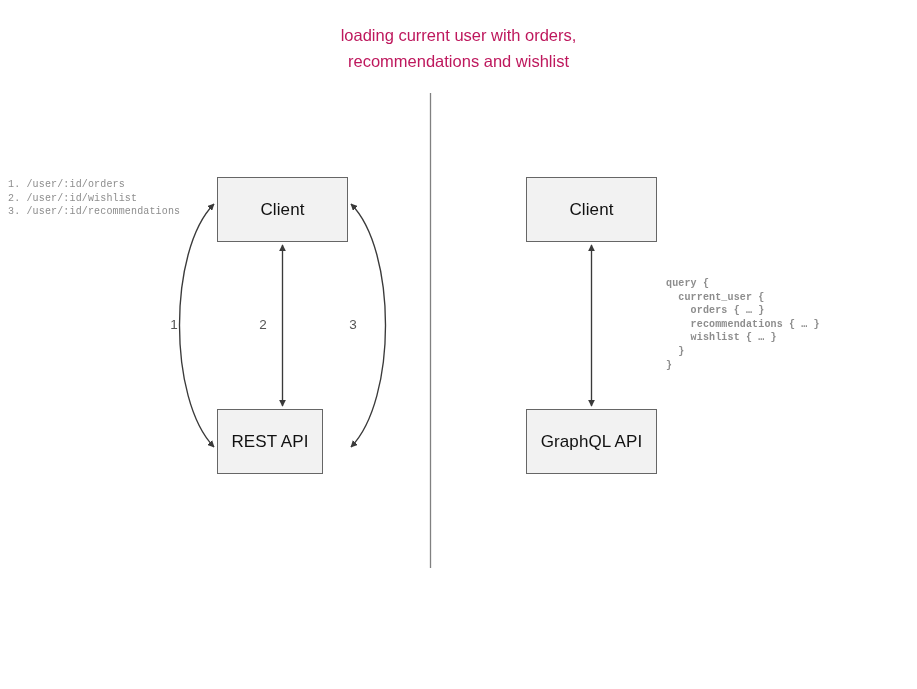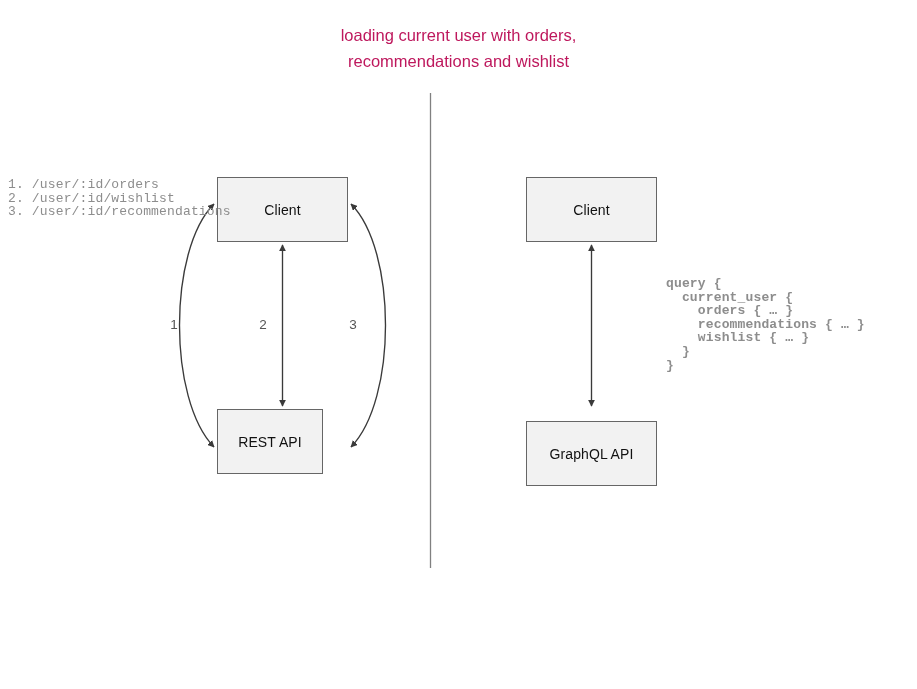--- a/index.html
+++ b/index.html
@@ -40,48 +40,48 @@
   
   .node {
     position: absolute;
     box-sizing: border-box;
     background: #f2f2f2;
     border: 1.4px solid #666666;
     display: flex;
     align-items: center;
     justify-content: center;
     font-family: "Liberation Sans", sans-serif;
-    font-size: 14px;
+    font-size: 17px;
     color: #111111;
     letter-spacing: 0.1px;
   }
 
   #node-client-rest   { left: 217px; top: 177px; width: 131px; height: 65px; }
   #node-rest-api      { left: 217px; top: 409px; width: 106px; height: 65px; }
   #node-client-gql    { left: 526px; top: 177px; width: 131px; height: 65px; }
-  #node-graphql-api   { left: 526px; top: 409px; width: 131px; height: 65px; margin-top: 12px; }
+  #node-graphql-api   { left: 526px; top: 409px; width: 131px; height: 65px; }
 
   
   .edge-label {
     position: absolute;
     font-family: "Liberation Sans", sans-serif;
     font-size: 13.5px;
     color: #555555;
     text-align: center;
     width: 20px;
   }
   #edge-label-1 { left: 164px; top: 317px; }
   #edge-label-2 { left: 253px; top: 317px; }
   #edge-label-3 { left: 343px; top: 317px; }
 
   
   .code-note {
     position: absolute;
     font-family: "Liberation Mono", "DejaVu Sans Mono", monospace;
-    font-size: 13px;
+    font-size: 10px;
     line-height: 13.6px;
     color: #8d8d8d;
     white-space: pre;
     letter-spacing: 0.15px;
   }
   #rest-endpoints { left: 8px;   top: 178px; }
   #graphql-query  { left: 666px; top: 277px; font-weight: bold; }
 </style>
 </head>
 <body>

